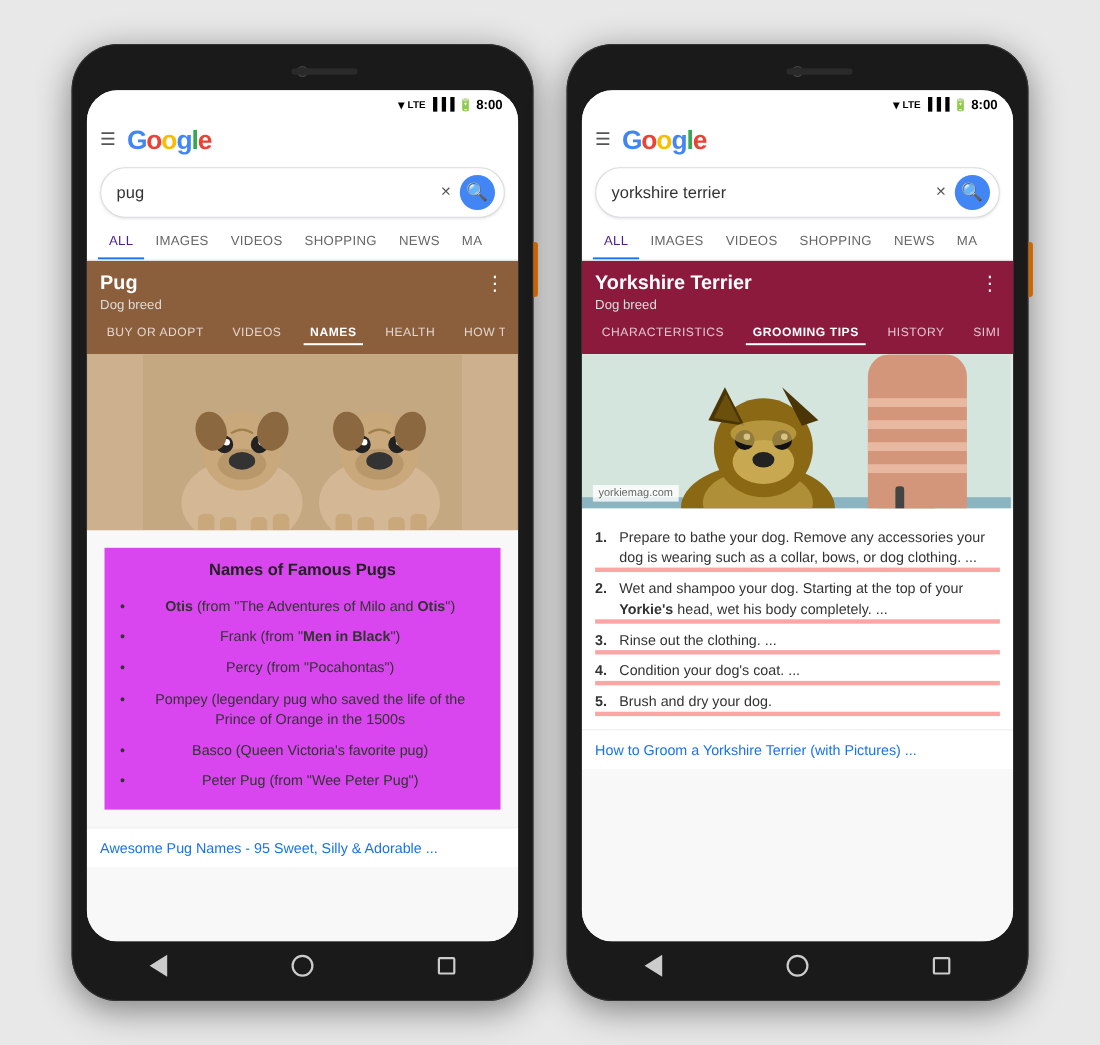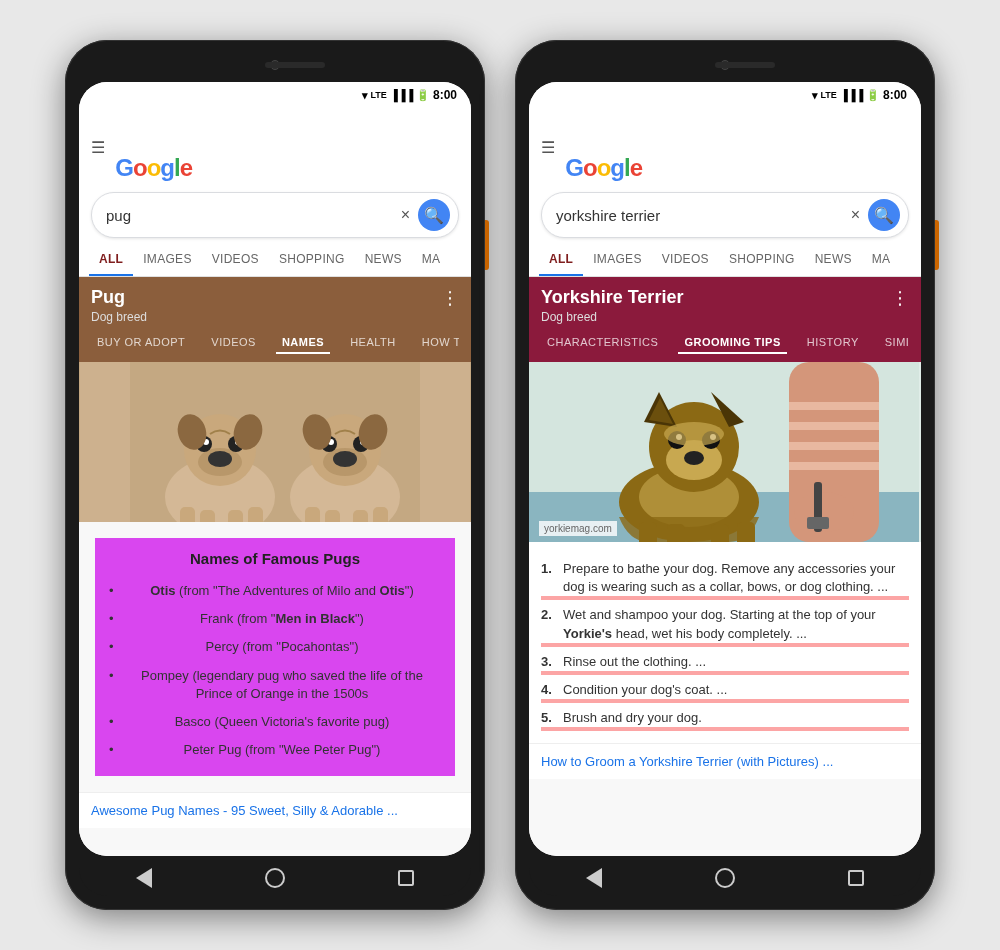--- a/index.html
+++ b/index.html
@@ -92,21 +92,20 @@
     .hamburger-icon {
       font-size: 16px;
       color: #555;
       margin-right: 10px;
       line-height: 1;
     }
     .google-logo {
       font-size: 24px;
       font-weight: bold;
       letter-spacing: -1px;
-      margin-top: 40px;
     }
     .g-blue { color: #4285F4; }
     .g-red { color: #EA4335; }
     .g-yellow { color: #FBBC05; }
     .g-green { color: #34A853; }
     .search-bar-container {
       padding: 6px 12px 6px;
       background: #fff;
     }
     .search-bar {
@@ -153,23 +152,23 @@
       padding: 8px 10px;
       color: #666;
       cursor: pointer;
       white-space: nowrap;
       position: relative;
       text-transform: uppercase;
       font-weight: 500;
       letter-spacing: 0.3px;
     }
     .search-tab.active {
-      color: #7f1d1d;
+      color: #4c1d95;
       border-bottom: 2px solid #1a73e8;
-      font-weight: bold;
+      font-weight: normal;
     }
     .knowledge-panel {
       padding: 10px 12px 8px;
       margin: 0;
     }
     .knowledge-panel-pug {
       background: #8B5E3C;
     }
     .knowledge-panel-yorkie {
       background: #8B1A3C;
@@ -285,21 +284,21 @@
     .more-link {
       color: #1a73e8;
       font-size: 13px;
       padding: 10px 12px;
       background: #fff;
       border-top: 1px solid #eee;
     }
     
     .yorkie-image-section {
       background: #e0ede8;
-      height: 180px;
+      height: 140px;
       overflow: hidden;
       position: relative;
     }
     .yorkie-source {
       font-size: 10px;
       color: #666;
       background: rgba(255,255,255,0.8);
       padding: 2px 5px;
       margin: 4px;
     }

